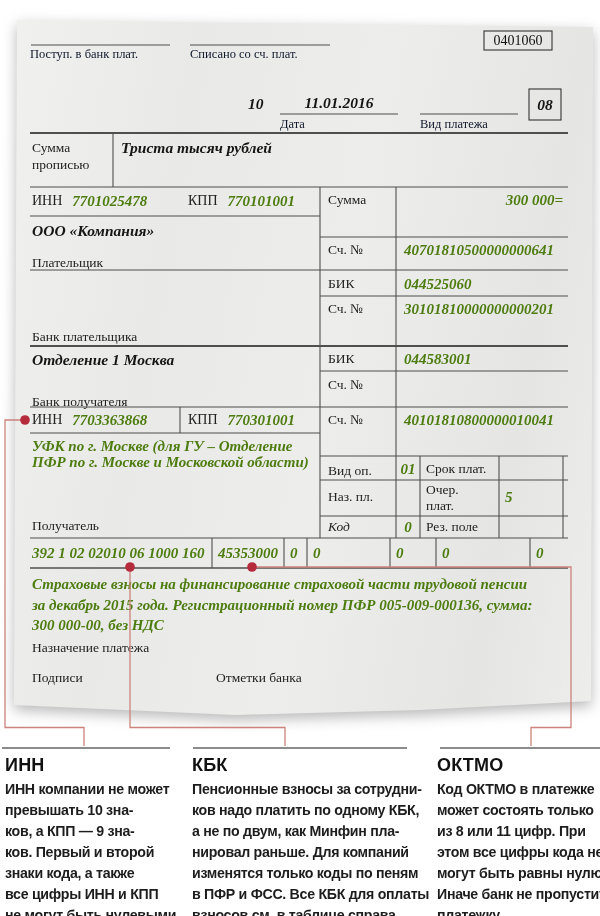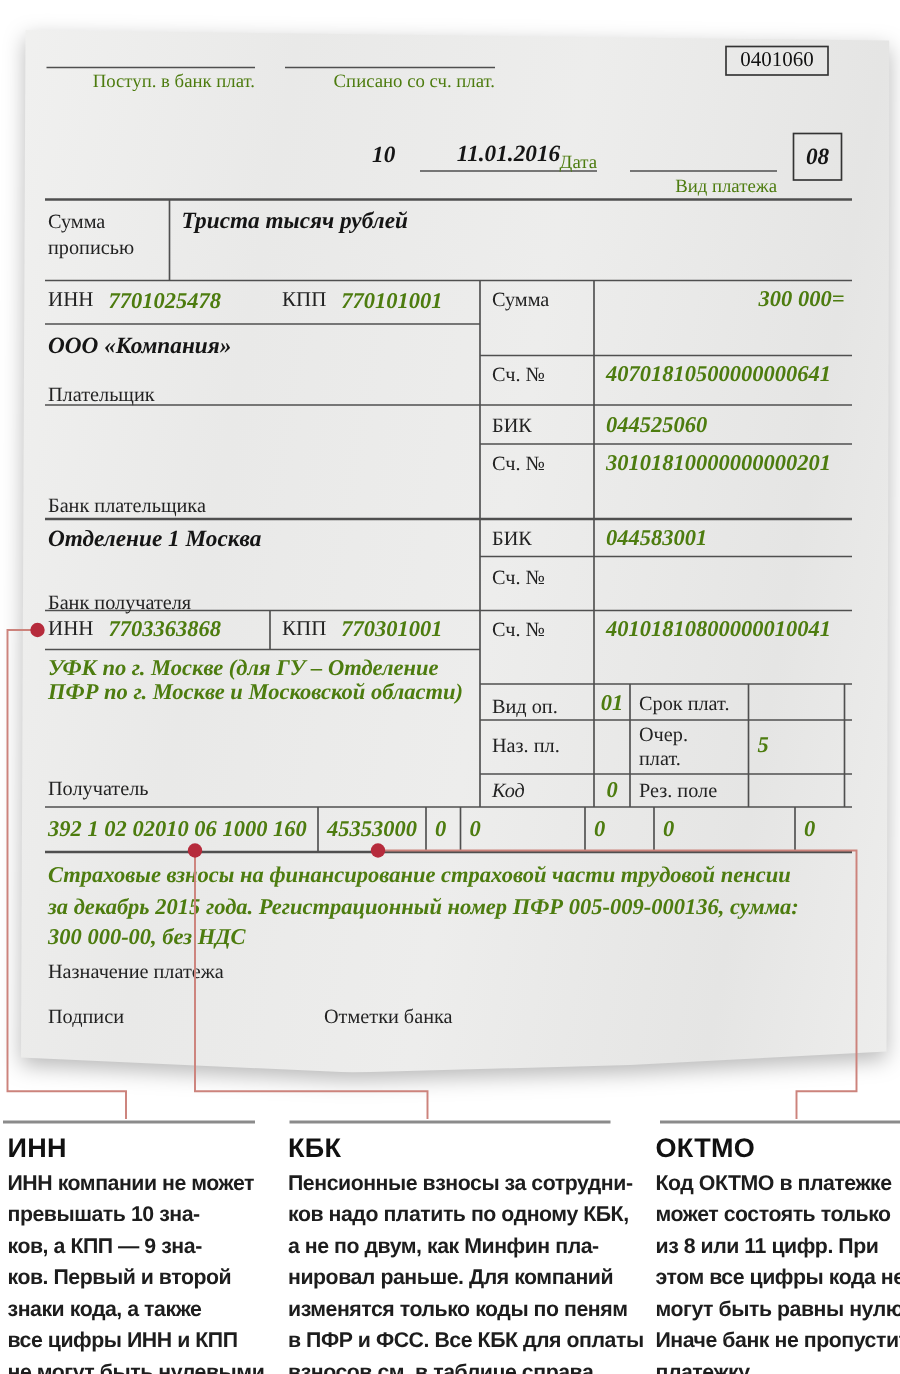--- a/index.html
+++ b/index.html
@@ -4,21 +4,21 @@
 <style>
   html,body{margin:0;padding:0;background:#fff;}
   .page{position:relative;width:600px;height:916px;background:#fff;overflow:hidden;
         font-family:"Liberation Serif",serif;}
   .paper-wrap{position:absolute;inset:0;filter:drop-shadow(0 5px 7px rgba(0,0,0,.28));}
   .paper{position:absolute;left:0;top:0;width:600px;height:716px;
          clip-path:polygon(17px 20px,593px 27px,591px 701px,420px 710px,235px 715px,14px 705px);
          background:linear-gradient(100deg,#f1f1f0 0%,#e9e9e8 28%,#ededec 55%,#e5e5e4 82%,#eeeeed 100%);}
   .abs{position:absolute;}
   .flabel{font-size:13.5px;color:#222;}
-  .fsmall{font-size:12.5px;color:#4d7c0f;text-align:right;}
+  .fsmall{font-size:12.5px;color:#0f172a;text-align:left;}
   .fval{font-size:15px;font-weight:bold;font-style:italic;color:#4d7c0f;}
   .fval16{font-size:15.5px;font-weight:bold;font-style:italic;color:#151515;}
   .ftitle{font-size:15px;font-weight:bold;color:#1a1a1a;letter-spacing:.4px;}
   .pair{display:flex;gap:10px;}
   .pair .lb{font-size:14px;color:#222;}
   .pre{white-space:pre;}
   .boxtxt{display:flex;align-items:center;justify-content:center;}
   .ahead{font-family:"Liberation Sans",sans-serif;font-weight:bold;font-size:18px;color:#111;letter-spacing:.2px;}
   .abody{font-family:"Liberation Sans",sans-serif;font-weight:bold;font-size:14.2px;line-height:21px;
          color:#1d1d1d;white-space:pre;letter-spacing:-0.3px;}
@@ -76,21 +76,21 @@
       <line x1="530" y1="538" x2="530" y2="568"></line>
     </g>
   </svg>
 
   <div class="abs fsmall" style="left:30px;top:47px;width:140px;">Поступ. в банк плат.</div>
   <div class="abs fsmall" style="left:190px;top:47px;width:140px;">Списано со сч. плат.</div>
   <div class="abs boxtxt" style="left:484px;top:31px;width:68px;height:19px;font-size:14px;color:#111;">0401060</div>
 
   <div class="abs fval16" style="left:248px;top:95px;">10</div>
   <div class="abs fval16" style="left:280px;top:94px;width:118px;text-align:center;">11.01.2016</div>
-  <div class="abs fsmall" style="left:280px;top:101px;width:118px;">Дата</div>
+  <div class="abs fsmall" style="left:280px;top:117px;width:118px;">Дата</div>
   <div class="abs fsmall" style="left:420px;top:117px;width:98px;">Вид платежа</div>
   <div class="abs boxtxt fval16" style="left:529px;top:89px;width:32px;height:31px;">08</div>
 
   <div class="abs flabel pre" style="left:32px;top:139px;line-height:17px;">Сумма
 прописью</div>
   <div class="abs fval16" style="left:121px;top:139px;">Триста тысяч рублей</div>
 
   <div class="abs pair" style="left:32px;top:193px;">
     <span class="lb">ИНН</span>
     <span class="fval">7701025478</span>

